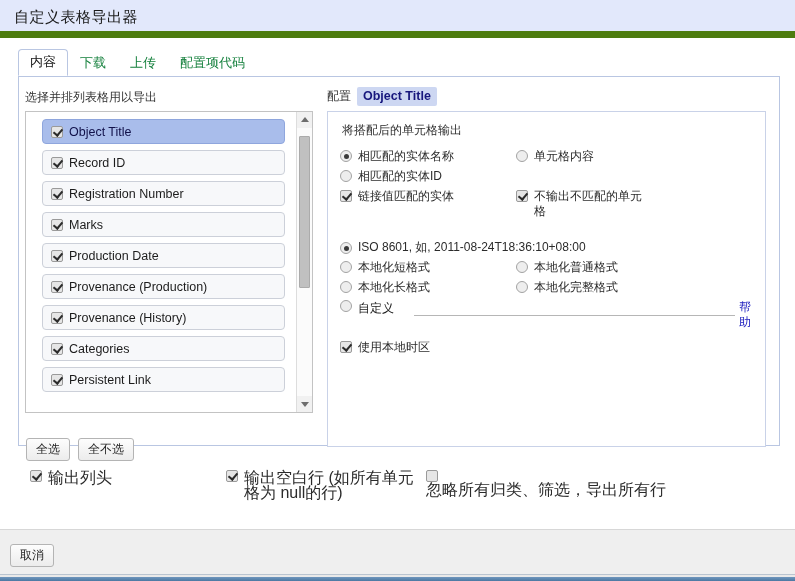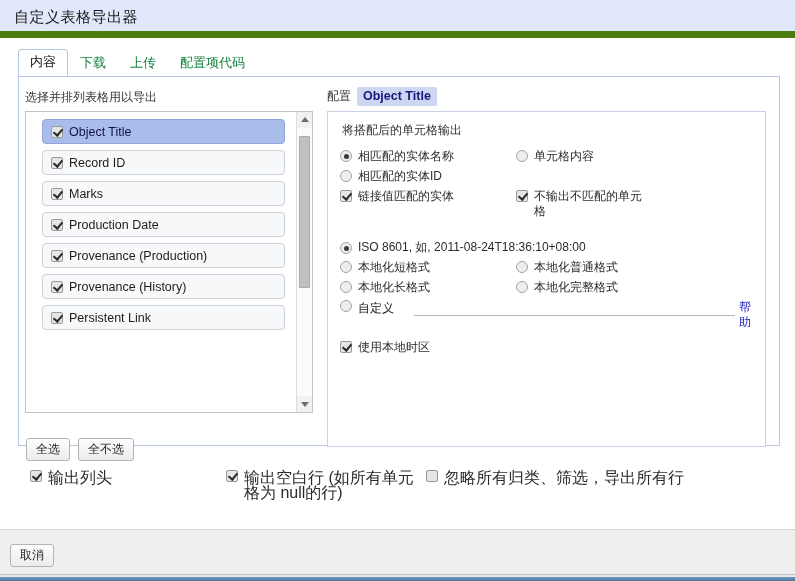--- a/index.html
+++ b/index.html
@@ -329,21 +329,21 @@
   #bottom-options .bopt {
     display: flex;
     align-items: flex-start;
     font-size: 16px;
     color: #2b2b2b;
     line-height: 15px;
     cursor: pointer;
   }
   #bopt-1 { width: 196px; }
   #bopt-2 { width: 200px; }
-  #bopt-3 { width: 260px; }
+  #bopt-3 { width: 260px; flex-direction: column; }
   #bottom-options .bopt .lbl { display: inline-block; }
 
   
   #footer-sep {
     position: absolute;
     left: 0;
     top: 529px;
     width: 795px;
     height: 1px;
     background: #d7d7d7;
@@ -410,33 +410,41 @@
         <div class="col-item selected">
           <span class="cb checked"></span>
           <span>Object Title</span>
         </div>
         <div class="col-item">
           <span class="cb checked"></span>
           <span>Record ID</span>
         </div>
         <div class="col-item">
           <span class="cb checked"></span>
+          <span>Registration Number</span>
+        </div>
+        <div class="col-item">
+          <span class="cb checked"></span>
           <span>Marks</span>
         </div>
         <div class="col-item">
           <span class="cb checked"></span>
           <span>Production Date</span>
         </div>
         <div class="col-item">
           <span class="cb checked"></span>
           <span>Provenance (Production)</span>
         </div>
         <div class="col-item">
           <span class="cb checked"></span>
           <span>Provenance (History)</span>
+        </div>
+        <div class="col-item">
+          <span class="cb checked"></span>
+          <span>Categories</span>
         </div>
         <div class="col-item">
           <span class="cb checked"></span>
           <span>Persistent Link</span>
         </div>
       </div>
 
       <div id="list-scrollbar">
         <div class="sb-btn up">
           <span class="sb-arrow"></span>

